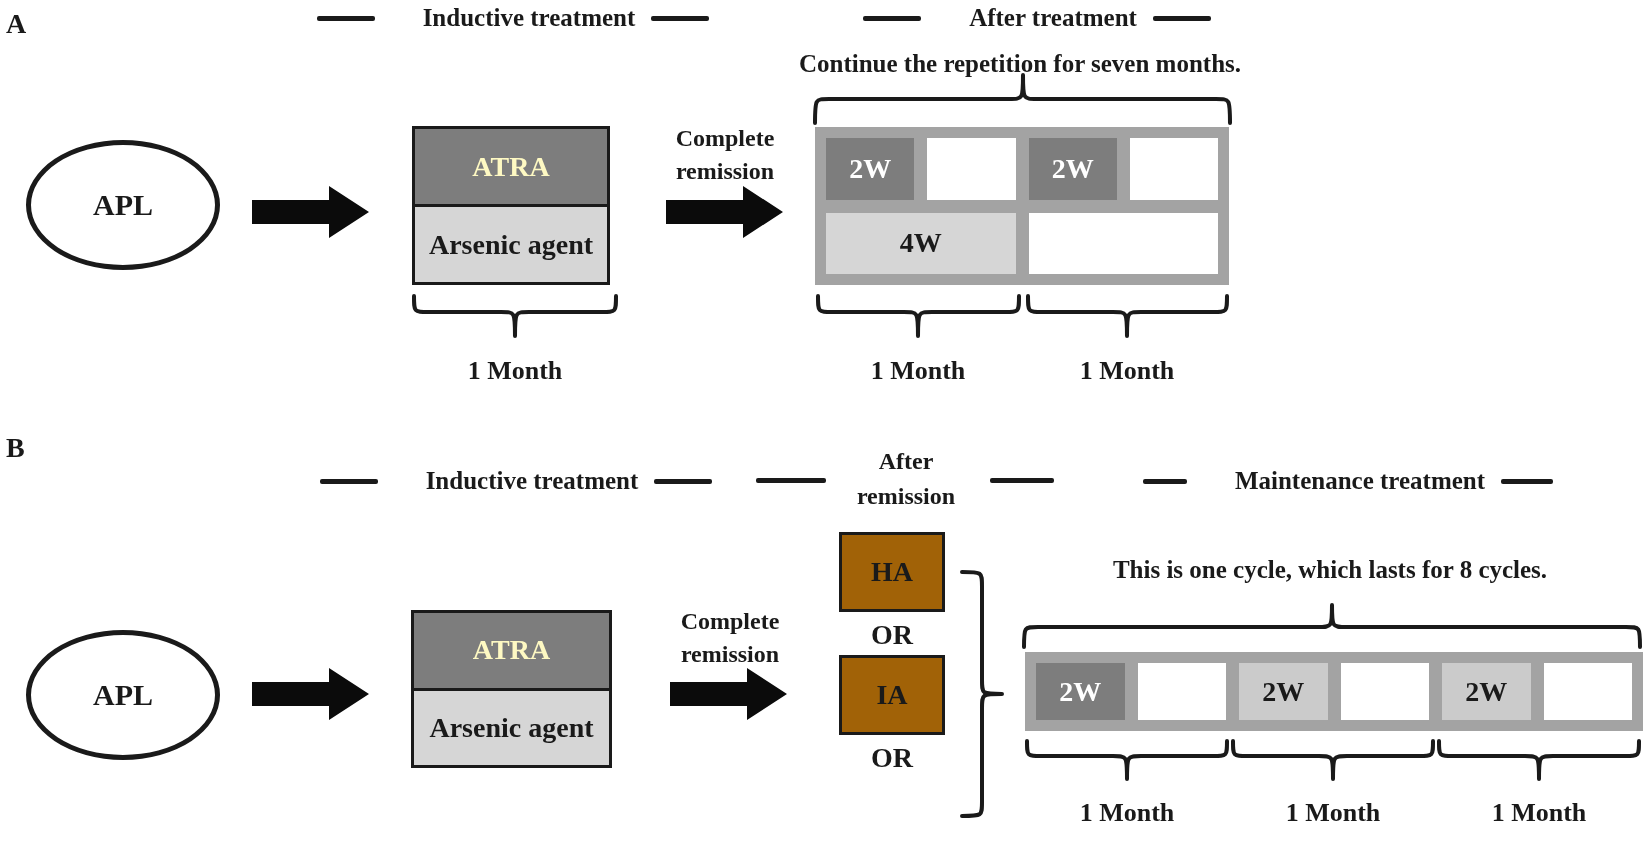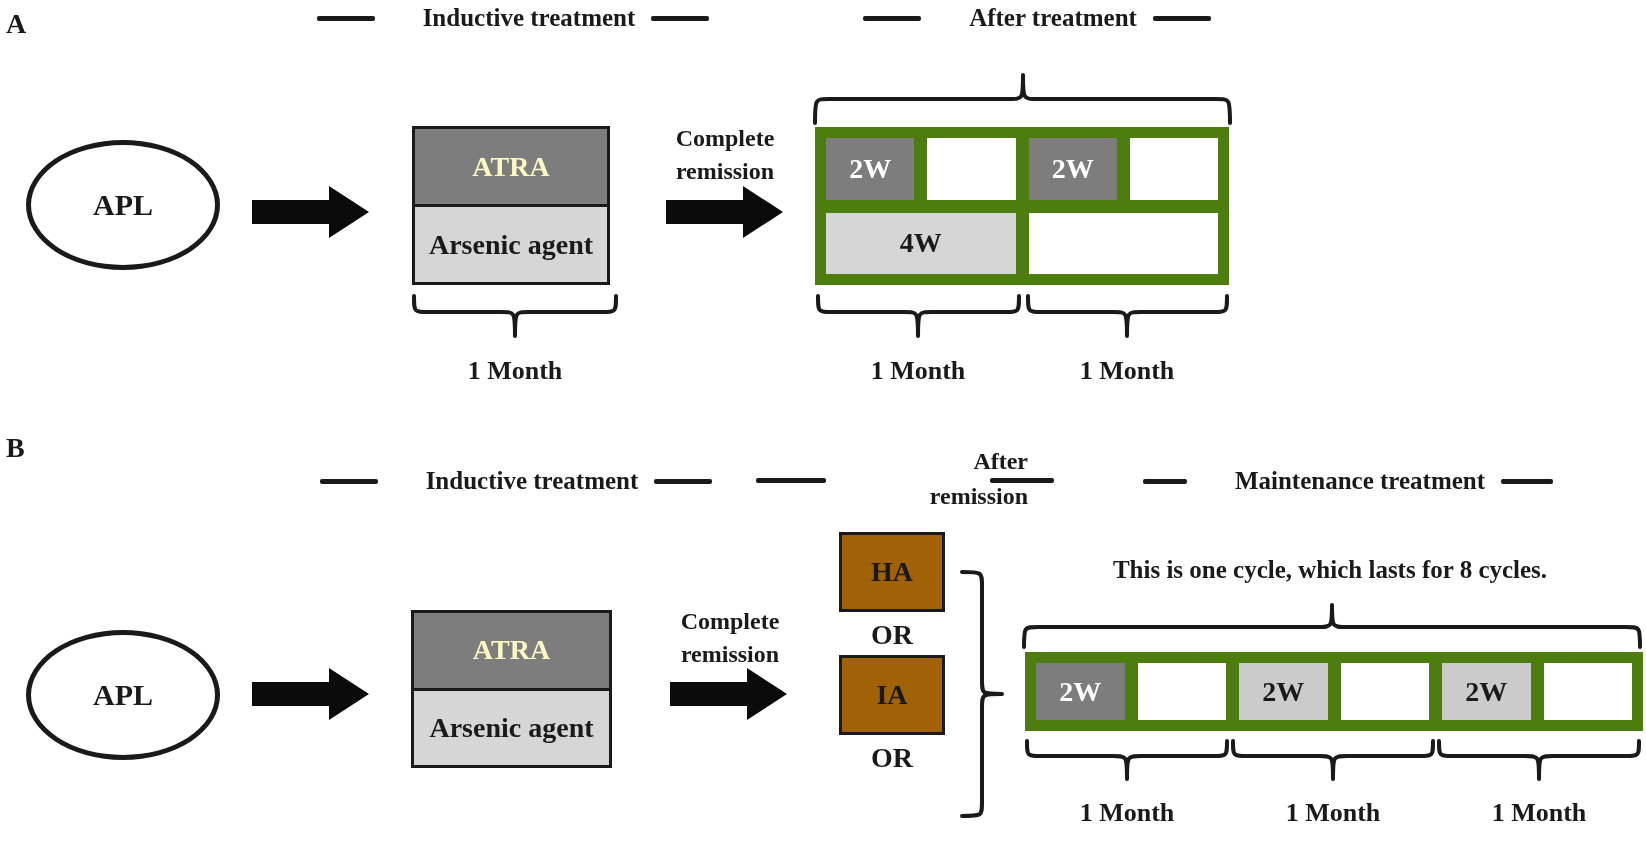--- a/index.html
+++ b/index.html
@@ -13,21 +13,21 @@
   .hdr{font-size:25px;white-space:nowrap;margin-left:32px;}
   .hdr-row{display:flex;align-items:center;justify-content:center;gap:16px;}
   .note{font-size:25px;white-space:nowrap;text-align:center;}
   .panel-label{font-size:28px;}
   .ellipse{border:5px solid #1a1a1a;border-radius:50%;background:#ffffff;box-sizing:border-box;}
   .apl-text{font-size:30px;text-align:center;}
   .ind-box{border:3px solid #1a1a1a;box-sizing:border-box;display:flex;flex-direction:column;background:#ffffff;}
   .ind-top{flex:1;display:flex;align-items:center;justify-content:center;background:#7d7d7d;color:#fef9c3;font-size:28px;}
   .ind-bot{flex:1;display:flex;align-items:center;justify-content:center;background:#d6d6d6;color:#1a1a1a;font-size:28px;border-top:3px solid #1a1a1a;}
   .cr-text{font-size:24px;line-height:33px;text-align:center;}
-  .cellgrid{background:#4d7c0f;display:grid;gap:13px;padding:11px;box-sizing:border-box;}
+  .cellgrid{background:#a3a3a3;display:grid;gap:13px;padding:11px;box-sizing:border-box;}
   .cell{display:flex;align-items:center;justify-content:center;font-size:28px;}
   .c-dark{background:#7d7d7d;color:#ffffff;}
   .c-light{background:#d6d6d6;color:#1a1a1a;}
   .c-light2{background:#cbcbcb;color:#1a1a1a;}
   .c-white{background:#ffffff;}
   .month{font-size:26px;white-space:nowrap;}
   .opt-box{border:3px solid #1a1a1a;background:#a16207;box-sizing:border-box;display:flex;align-items:center;justify-content:center;font-size:28px;}
   .or{font-size:28px;}
   svg{display:block;}
   .brace path{fill:none;stroke:#1a1a1a;stroke-width:4;stroke-linecap:round;stroke-linejoin:round;}
@@ -44,20 +44,21 @@
     <div class="hline" style="width:58px;"></div>
     <div class="hdr">Inductive treatment</div>
     <div class="hline" style="width:58px;"></div>
   </div>
   <div class="abs hdr-row" style="left:845px;top:2px;width:384px;height:32px;">
     <div class="hline" style="width:58px;"></div>
     <div class="hdr">After treatment</div>
     <div class="hline" style="width:58px;"></div>
   </div>
 
+  <div class="abs note" style="left:770px;top:50px;width:500px;">Continue the repetition for seven months.</div>
 
   <svg class="abs brace" style="left:813px;top:73px;" width="419" height="52" viewBox="0 0 419 52">
     <path d="M 2 50 C 2 26 2 26 16 26 L 196 26 C 210 26 210 26 210 2 C 210 26 210 26 224 26 L 403 26 C 417 26 417 26 417 50"></path>
   </svg>
 
   <div class="abs ellipse ctr" style="left:26px;top:140px;width:194px;height:130px;">
     <span class="apl-text">APL</span>
   </div>
 
   <svg class="abs arrow" style="left:252px;top:186px;" width="118" height="52" viewBox="0 0 118 52">
@@ -103,21 +104,21 @@
 
   <div class="abs panel-label" style="left:6px;top:432px;">B</div>
 
   <div class="abs hdr-row" style="left:300px;top:465px;width:432px;height:32px;">
     <div class="hline" style="width:58px;"></div>
     <div class="hdr">Inductive treatment</div>
     <div class="hline" style="width:58px;"></div>
   </div>
 
   <div class="abs hline" style="left:756px;top:478px;width:70px;"></div>
-  <div class="abs" style="left:868px;top:444px;width:160px;text-align:right;font-size:24px;line-height:35px;font-family:Liberation Serif, serif;">
+  <div class="abs" style="left:826px;top:444px;width:160px;text-align:center;font-size:24px;line-height:35px;font-family:Liberation Serif, serif;">
     <div>After</div>
     <div>remission</div>
   </div>
   <div class="abs hline" style="left:990px;top:478px;width:64px;"></div>
 
   <div class="abs hdr-row" style="left:1128px;top:465px;width:440px;height:32px;">
     <div class="hline" style="width:44px;"></div>
     <div class="hdr">Maintenance treatment</div>
     <div class="hline" style="width:52px;"></div>
   </div>

